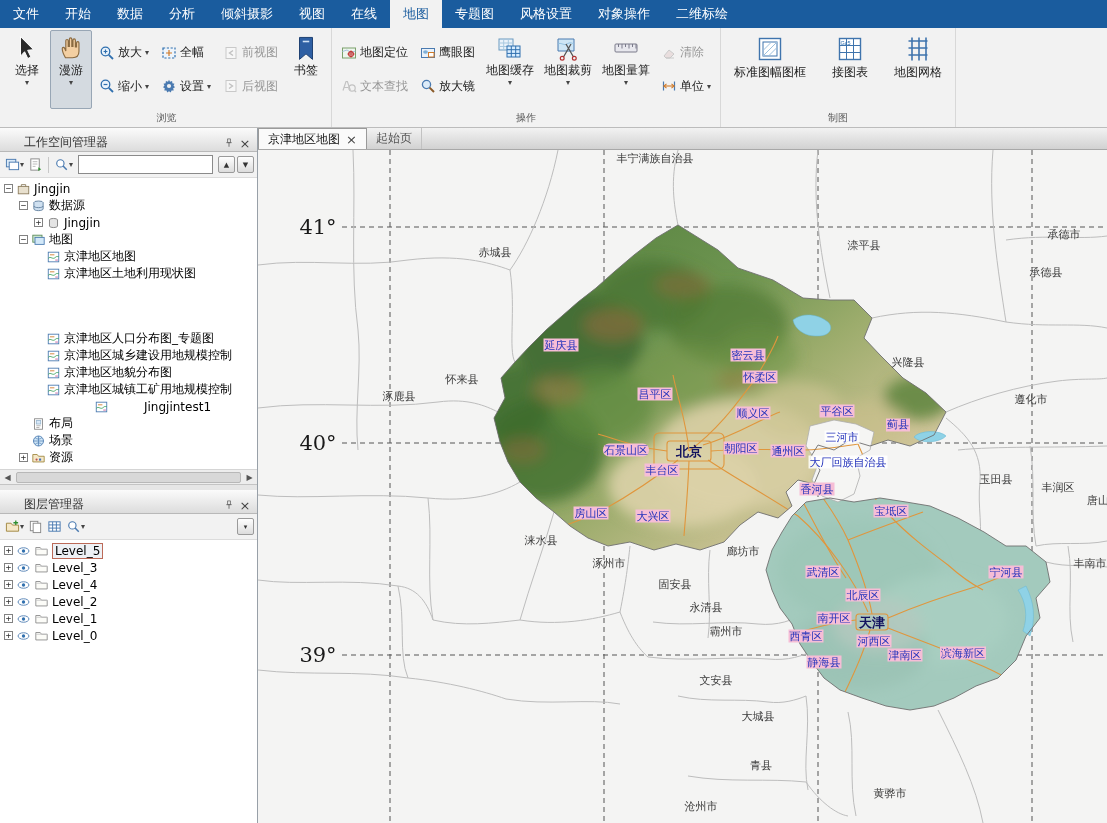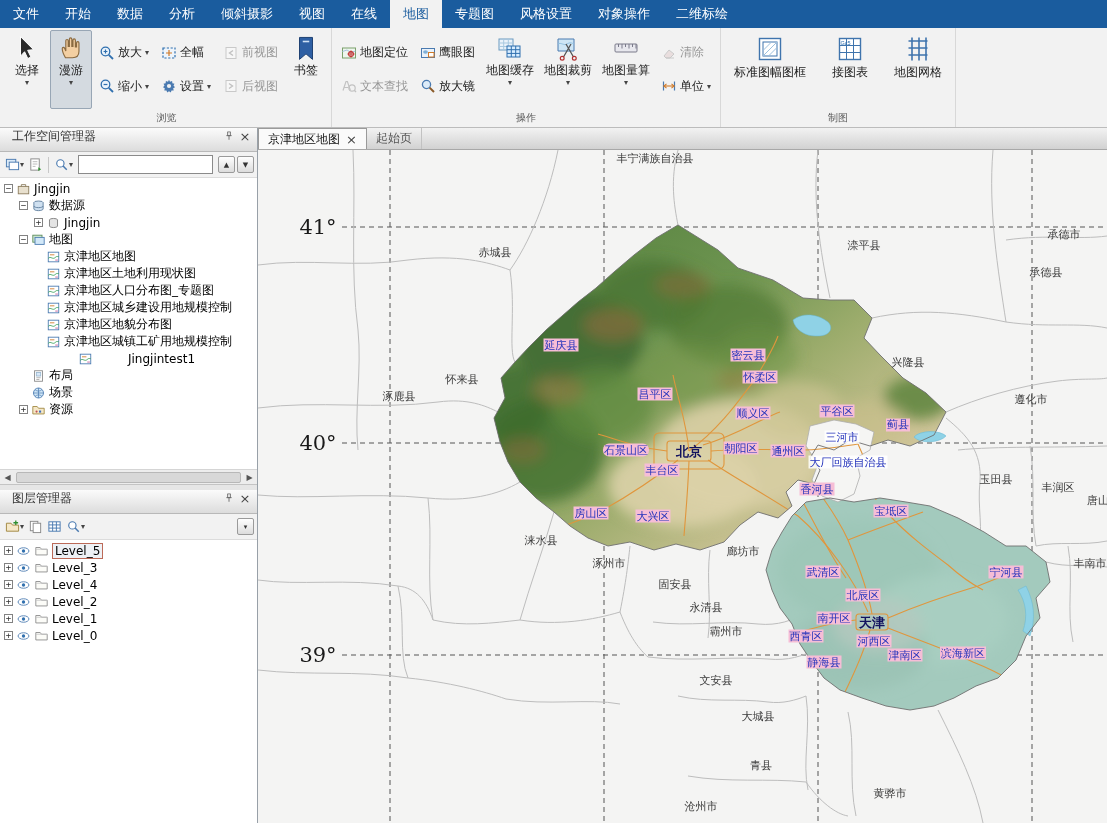--- a/index.html
+++ b/index.html
@@ -31,21 +31,21 @@
   .rb-small .lbl{font-size:12px;white-space:nowrap}
   .rb-small .caret{font-size:8px;color:#444}
   .disabled{opacity:.45}
 
   
   #left{position:absolute;left:0;top:128px;width:258px;height:695px;background:#ededed;border-right:1px solid #98a0a8;display:flex;flex-direction:column}
   .panel{display:flex;flex-direction:column;background:#fff}
   #ws-panel{height:357px;border-bottom:1px solid #c4c4c4}
   #splitter{height:5px;background:#e6e6e6}
   #layer-panel{flex:1}
-  .phead{height:24px;background:linear-gradient(#fbfbfb,#dcdcdc);border-bottom:1px solid #b8b8b8;display:flex;align-items:flex-start;padding:0 4px 0 12px;color:#333;flex:none}
+  .phead{height:24px;background:linear-gradient(#fbfbfb,#dcdcdc);border-bottom:1px solid #b8b8b8;display:flex;align-items:flex-end;padding:0 4px 0 24px;color:#333;flex:none}
   .ptitle{flex:1}
   .phbtn{width:16px;height:16px;display:inline-flex;align-items:center;justify-content:center;color:#444;font-size:13px}
   .phbtn .fi{width:12px;height:12px}
   .ptoolbar{height:26px;background:#f2f2f2;border-bottom:1px solid #dcdcdc;display:flex;align-items:center;padding:0 3px;flex:none}
   .tbtn{height:20px;display:inline-flex;align-items:center;padding:0 2px;border-radius:2px}
   .fi{width:15px;height:15px;display:inline-block}
   .caret{font-size:8px;color:#444}
   .tsep{width:1px;height:16px;background:#c8c8c8;margin:0 3px}
   .tinput{flex:1;min-width:40px;height:19px;border:1px solid #8a8a8a;font-size:12px;padding:0 3px;margin:0 3px;background:#fff}
   .sqbtn{width:17px;height:17px;border:1px solid #9a9a9a;background:linear-gradient(#fefefe,#dcdcdc);font-size:7px;color:#333;display:inline-flex;align-items:center;justify-content:center;border-radius:2px;margin-left:2px}
@@ -451,21 +451,21 @@
             <span class="ticon">
               <svg viewBox="0 0 16 16">
                 <rect x="2" y="2.5" width="12" height="11" fill="#fff" stroke="#4a7ab0"></rect>
                 <path d="M2 9.5c3-3 5 2 8-1 2-2 3-.5 4-1" fill="none" stroke="#3aa05a"></path>
                 <path d="M4 5.5h5" stroke="#d07a28"></path>
                 <path d="M10 11.5h3" stroke="#c05a9a"></path>
               </svg>
             </span>
             <span class="tlabel">京津地区土地利用现状图</span>
           </div>
-          <div class="trow" style="padding-left: 34px;">
+          <div class="trow" style="padding-left: 34px; margin-top: 48px;">
             <span class="expand-sp"></span>
             <span class="ticon">
               <svg viewBox="0 0 16 16">
                 <rect x="2" y="2.5" width="12" height="11" fill="#fff" stroke="#4a7ab0"></rect>
                 <path d="M2 9.5c3-3 5 2 8-1 2-2 3-.5 4-1" fill="none" stroke="#3aa05a"></path>
                 <path d="M4 5.5h5" stroke="#d07a28"></path>
                 <path d="M10 11.5h3" stroke="#c05a9a"></path>
               </svg>
             </span>
             <span class="tlabel">京津地区人口分布图_专题图</span>
@@ -499,21 +499,21 @@
             <span class="ticon">
               <svg viewBox="0 0 16 16">
                 <rect x="2" y="2.5" width="12" height="11" fill="#fff" stroke="#4a7ab0"></rect>
                 <path d="M2 9.5c3-3 5 2 8-1 2-2 3-.5 4-1" fill="none" stroke="#3aa05a"></path>
                 <path d="M4 5.5h5" stroke="#d07a28"></path>
                 <path d="M10 11.5h3" stroke="#c05a9a"></path>
               </svg>
             </span>
             <span class="tlabel">京津地区城镇工矿用地规模控制</span>
           </div>
-          <div class="trow" style="padding-left: 34px; gap: 32px;">
+          <div class="trow" style="padding-left: 50px; gap: 32px;">
             <span class="expand-sp"></span>
             <span class="ticon">
               <svg viewBox="0 0 16 16">
                 <rect x="2" y="2.5" width="12" height="11" fill="#fff" stroke="#4a7ab0"></rect>
                 <path d="M2 9.5c3-3 5 2 8-1 2-2 3-.5 4-1" fill="none" stroke="#3aa05a"></path>
                 <path d="M4 5.5h5" stroke="#d07a28"></path>
                 <path d="M10 11.5h3" stroke="#c05a9a"></path>
               </svg>
             </span>
             <span class="tlabel">Jingjintest1</span>

